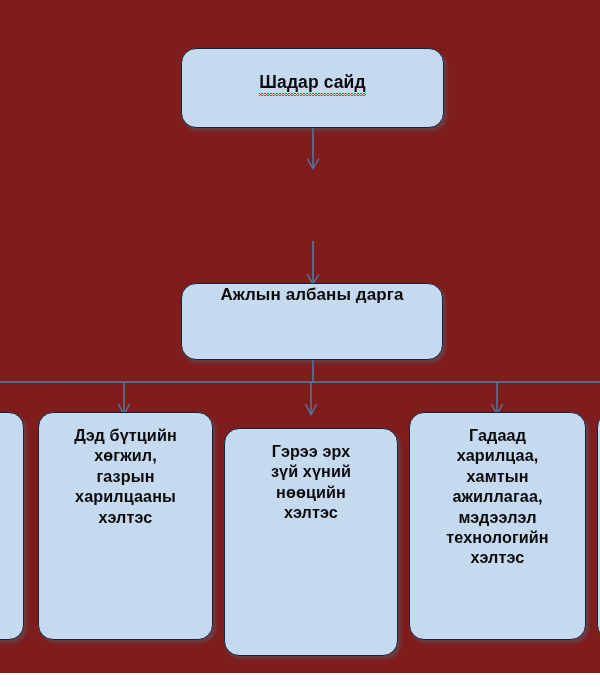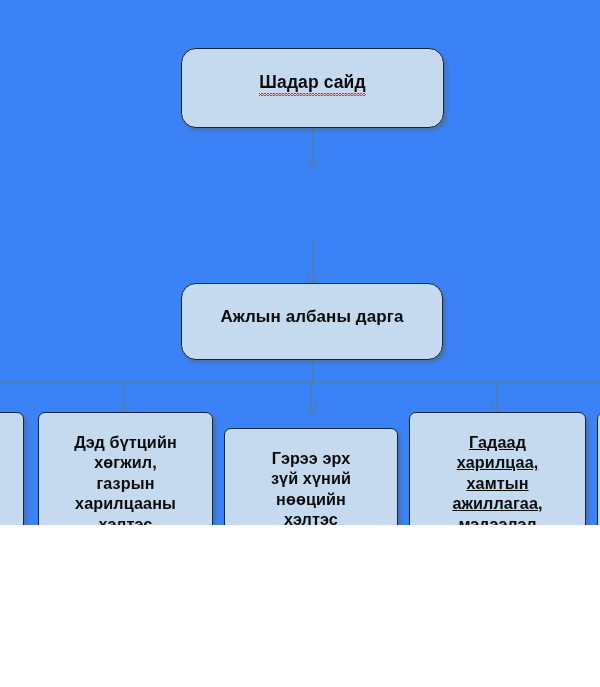--- a/index.html
+++ b/index.html
@@ -6,22 +6,22 @@
     margin: 0;
     padding: 0;
     background: #ffffff;
   }
   body {
     font-family: "Liberation Sans", "DejaVu Sans", sans-serif;
   }
   #canvas {
     position: relative;
     width: 600px;
-    height: 525px;
-    background: #3b82f6;
+    height: 673px;
+    background: #7f1d1d;
     overflow: hidden;
   }
 
   
   .node {
     position: absolute;
     box-sizing: border-box;
     background: #c5d9ef;
     border: 1.4px solid #12263f;
     border-radius: 15px;
@@ -38,23 +38,23 @@
   }
   .node .label {
     display: block;
     white-space: pre-line;
     width: 100%;
   }
 
   
   .node.lvl1 { font-size: 17.5px; padding-top: 22px; }
   .node.lvl2 { font-size: 17px;   padding-top: 20px; }
-  .node.lvl3 { font-size: 17px;   padding-top: 22px; }
+  .node.lvl3 { font-size: 17px;   }
   
-  .node.dept { font-size: 16.2px; padding-top: 19px; padding-left: 7px; padding-right: 7px; border-radius: 7px; }
+  .node.dept { font-size: 16.2px; padding-top: 12px; padding-left: 7px; padding-right: 7px; }
 
   
   .squiggle {
     position: relative;
     display: inline-block;
   }
   .squiggle::after {
     content: "";
     position: absolute;
     left: 0;
@@ -139,21 +139,21 @@
 хэлтэс</span>
   </div>
 
   <div class="node dept" style="left:224px; top:428px; width:174px; height:228px;">
     <span class="label">Гэрээ эрх
 зүй хүний
 нөөцийн
 хэлтэс</span>
   </div>
 
-  <div class="node dept" style="left:409px; top:412px; width:177px; height:228px;text-decoration:underline;">
+  <div class="node dept" style="left:409px; top:412px; width:177px; height:228px;">
     <span class="label">Гадаад
 харилцаа,
 хамтын
 ажиллагаа,
 мэдээлэл
 технологийн
 хэлтэс</span>
   </div>
 
   <div class="node dept" style="left:597px; top:412px; width:60px; height:228px;">

